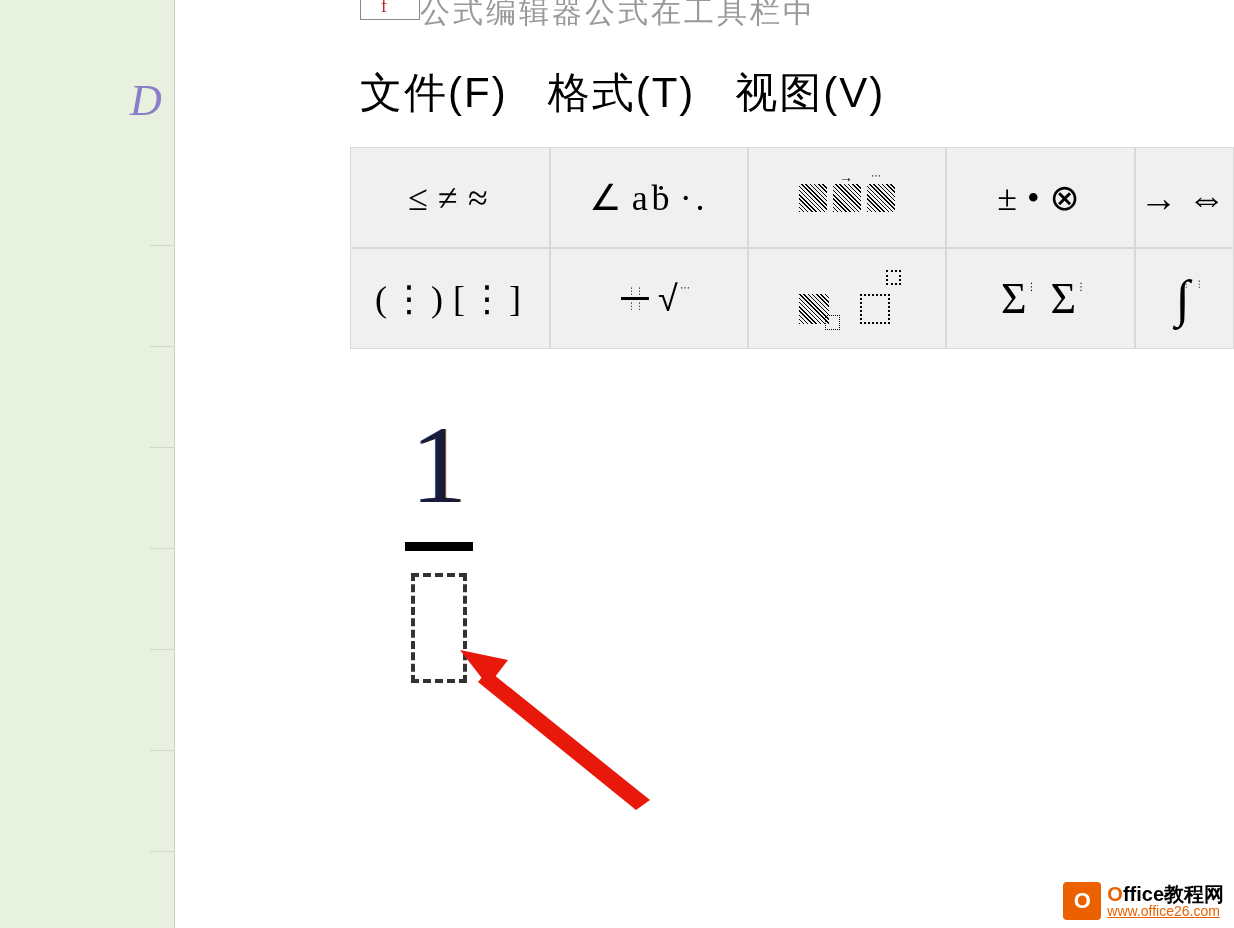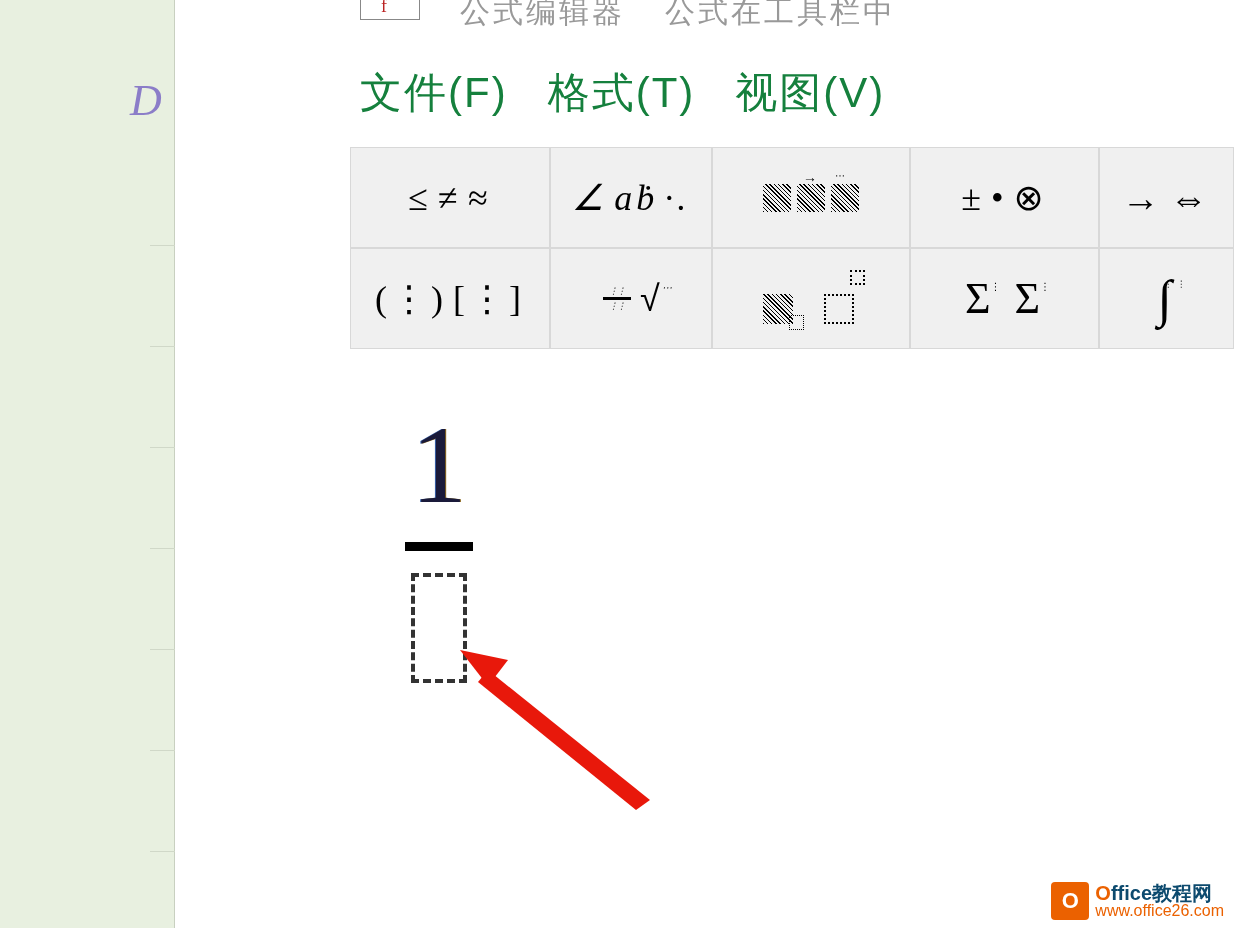--- a/index.html
+++ b/index.html
@@ -51,21 +51,20 @@
       height: 100%;
       background: #fff;
     }
     .top-cutoff {
       position: absolute;
       left: 185px;
       top: 0;
       width: 870px;
       height: 38px;
       display: flex;
-      gap: 40px;
       overflow: hidden;
     }
     .cutoff-icon {
       width: 60px;
       height: 35px;
       background: #fff;
       border: 1px solid #888;
       margin-top: -15px;
       position: relative;
     }
@@ -87,21 +86,21 @@
     }
     .menubar {
       position: absolute;
       left: 185px;
       top: 65px;
       display: flex;
       gap: 40px;
     }
     .menu-item {
       font-size: 42px;
-      color: #15803d;
+      color: #000000;
       letter-spacing: 2px;
       cursor: pointer;
     }
     .toolbar {
       position: absolute;
       left: 175px;
       top: 147px;
       right: 0;
       display: flex;
       flex-direction: column;
@@ -113,21 +112,21 @@
     .tool-group {
       border: 1px solid #d8d8d8;
       background: #f0f0f0;
       display: flex;
       align-items: center;
       justify-content: center;
       gap: 8px;
       position: relative;
     }
     .tool-group.w1 { width: 200px; }
-    .tool-group.w2 { width: 162px; font-style: italic; }
+    .tool-group.w2 { width: 198px; }
     .tool-group.w3 { width: 198px; }
     .tool-group.w4 { width: 189px; }
     .tool-group.w5 { width: 95px; flex: 1; }
     .symbol-set {
       font-family: "Segoe UI Symbol", "Arial Unicode MS", serif;
       font-size: 36px;
       color: #000;
       letter-spacing: 4px;
       display: flex;
       align-items: center;
@@ -251,22 +250,22 @@
       display: flex;
       align-items: center;
       justify-content: center;
       color: #fff;
       font-weight: bold;
       font-size: 22px;
     }
     .wm-text { display: flex; flex-direction: column; line-height: 1; }
     .wm-title { font-size: 20px; font-weight: bold; }
     .wm-title .o1 { color: #eb6100; }
-    .wm-title .rest { color: #0c4a6e; }
-    .wm-url { font-size: 16px; color: #eb6100; }
+    .wm-title .rest { color: #000000; }
+    .wm-url { font-size: 14px; color: #eb6100; text-decoration: underline; }
     .angle-accent::before { content:"∠"; }
   </style>
 </head>
 <body>
 
 <div class="left-sidebar">
   <span class="d-fragment">D</span>
   <div class="grid-lines"></div>
 </div>
 

